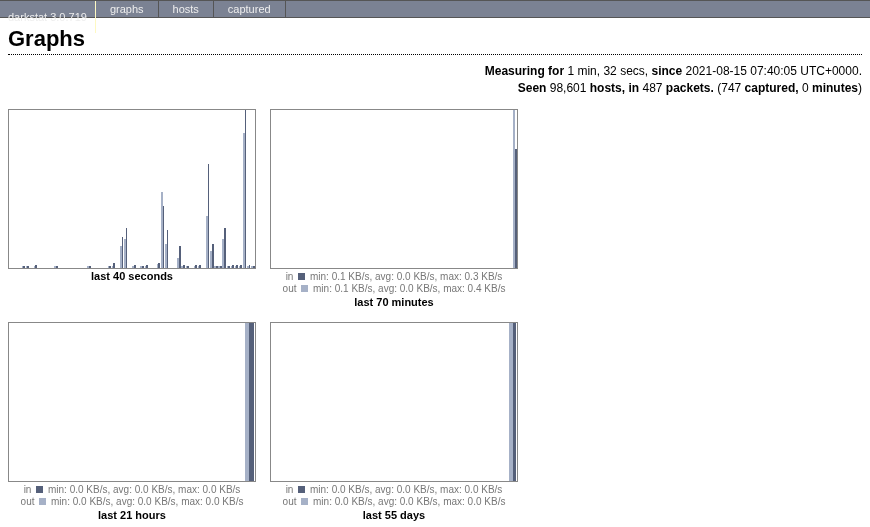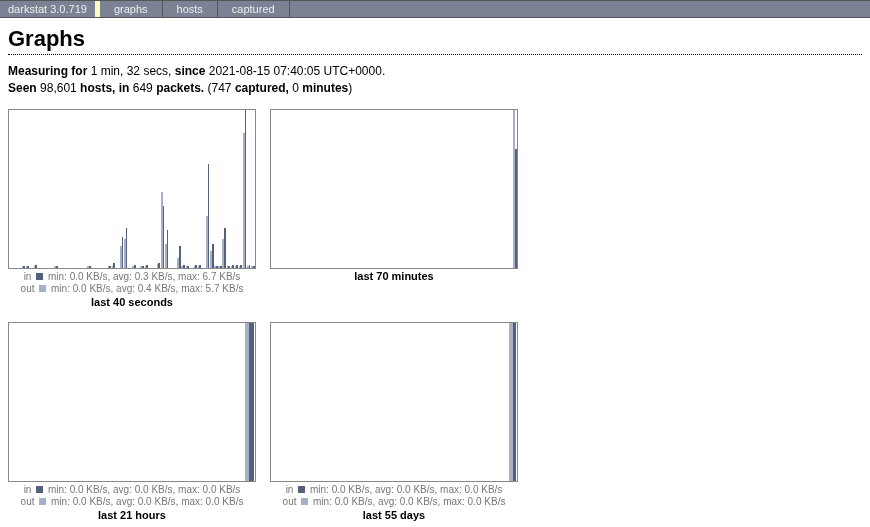--- a/index.html
+++ b/index.html
@@ -14,24 +14,24 @@
     background: #7b8293;
     height: 16px;
     display: flex;
     align-items: stretch;
     border-top: 1px solid #555;
     border-bottom: 1px solid #555;
   }
   .nav-app {
     color: #eee;
     font-size: 11px;
-    padding: 8px 8px;
+    padding: 16px 8px;
     display: flex;
     align-items: center;
-    border-right: 5px solid #fef9c3;
+    border-right: 1px solid #fef9c3;
   }
   .nav-item {
     color: #eee;
     font-size: 11px;
     padding: 1px 14px;
     display: flex;
     align-items: center;
     border-right: 1px solid #555;
     cursor: pointer;
   }
@@ -47,20 +47,21 @@
     border: none;
     border-top: 1px dotted #000;
     margin: 2px 0 8px 0;
     width: 920px;
     max-width: 100%;
   }
   .status {
     font-size: 12px;
     margin-bottom: 12px;
     line-height: 1.4;
+    text-align: right;
   }
   .status b { font-weight: bold; }
   .graphs-row {
     display: flex;
     gap: 14px;
     margin-bottom: 14px;
   }
   .graph-block {
     display: flex;
     flex-direction: column;
@@ -121,21 +122,21 @@
   <hr class="dotted-sep">
 
   <div class="status">
     <b>Measuring for</b>
     <span>1 min, 32 secs</span>,
     <b>since</b>
     <span>2021-08-15 07:40:05 UTC+0000</span>.<br>
     <b>Seen</b>
     <span>98,601</span>
     <b>hosts, in</b>
-    <span>649</span>
+    <span>487</span>
     <b>packets.</b>
     (<span>747</span>
     <b>captured,</b>
     <span>0</span>
     <b>minutes</b>)
   </div>
 
   <div class="graphs-row">
     <div class="graph-block">
       <div class="graph-frame">
@@ -199,36 +200,36 @@
             <div class="bar in" style="left: 215.045px; width: 1.845px; height: 40.0896px;"></div>
             <div class="bar in" style="left: 219.145px; width: 1.845px; height: 1.1791px;"></div>
             <div class="bar in" style="left: 223.245px; width: 1.845px; height: 2.35821px;"></div>
             <div class="bar in" style="left: 227.345px; width: 1.845px; height: 2.35821px;"></div>
             <div class="bar in" style="left: 231.445px; width: 1.845px; height: 2.35821px;"></div>
             <div class="bar in" style="left: 235.545px; width: 1.845px; height: 158px;"></div>
             <div class="bar in" style="left: 239.645px; width: 1.845px; height: 2.35821px;"></div>
             <div class="bar in" style="left: 243.745px; width: 1.845px; height: 1.1791px;"></div>
           </div>
         </div>
+      <div class="graph-title">last 40 seconds</div>
+    </div>
+
+    <div class="graph-block">
+      <div class="graph-frame">
+          <div class="graph-area">
+            <div class="bar out" style="left: 242.105px; width: 1.845px; height: 158px;"></div>
+            <div class="bar in" style="left: 243.745px; width: 1.845px; height: 118.5px;"></div>
+          </div>
+        </div>
       <div class="legend">
         <span>in</span> <span class="sw in"></span>
-        min: <span>0.0 KB/s</span>, avg: <span>0.3 KB/s</span>, max: <span>6.7 KB/s</span><br>
+        min: <span>0.1 KB/s</span>, avg: <span>0.0 KB/s</span>, max: <span>0.3 KB/s</span><br>
         <span>out</span> <span class="sw out"></span>
-        min: <span>0.0 KB/s</span>, avg: <span>0.4 KB/s</span>, max: <span>5.7 KB/s</span>
+        min: <span>0.1 KB/s</span>, avg: <span>0.0 KB/s</span>, max: <span>0.4 KB/s</span>
       </div>
-      <div class="graph-title">last 40 seconds</div>
-    </div>
-
-    <div class="graph-block">
-      <div class="graph-frame">
-          <div class="graph-area">
-            <div class="bar out" style="left: 242.105px; width: 1.845px; height: 158px;"></div>
-            <div class="bar in" style="left: 243.745px; width: 1.845px; height: 118.5px;"></div>
-          </div>
-        </div>
       <div class="graph-title">last 70 minutes</div>
     </div>
   </div>
 
   <div class="graphs-row">
     <div class="graph-block">
       <div class="graph-frame">
           <div class="graph-area">
             <div class="bar out" style="left: 236.262px; width: 4.6125px; height: 158px;"></div>
             <div class="bar in" style="left: 240.363px; width: 4.6125px; height: 158px;"></div>

